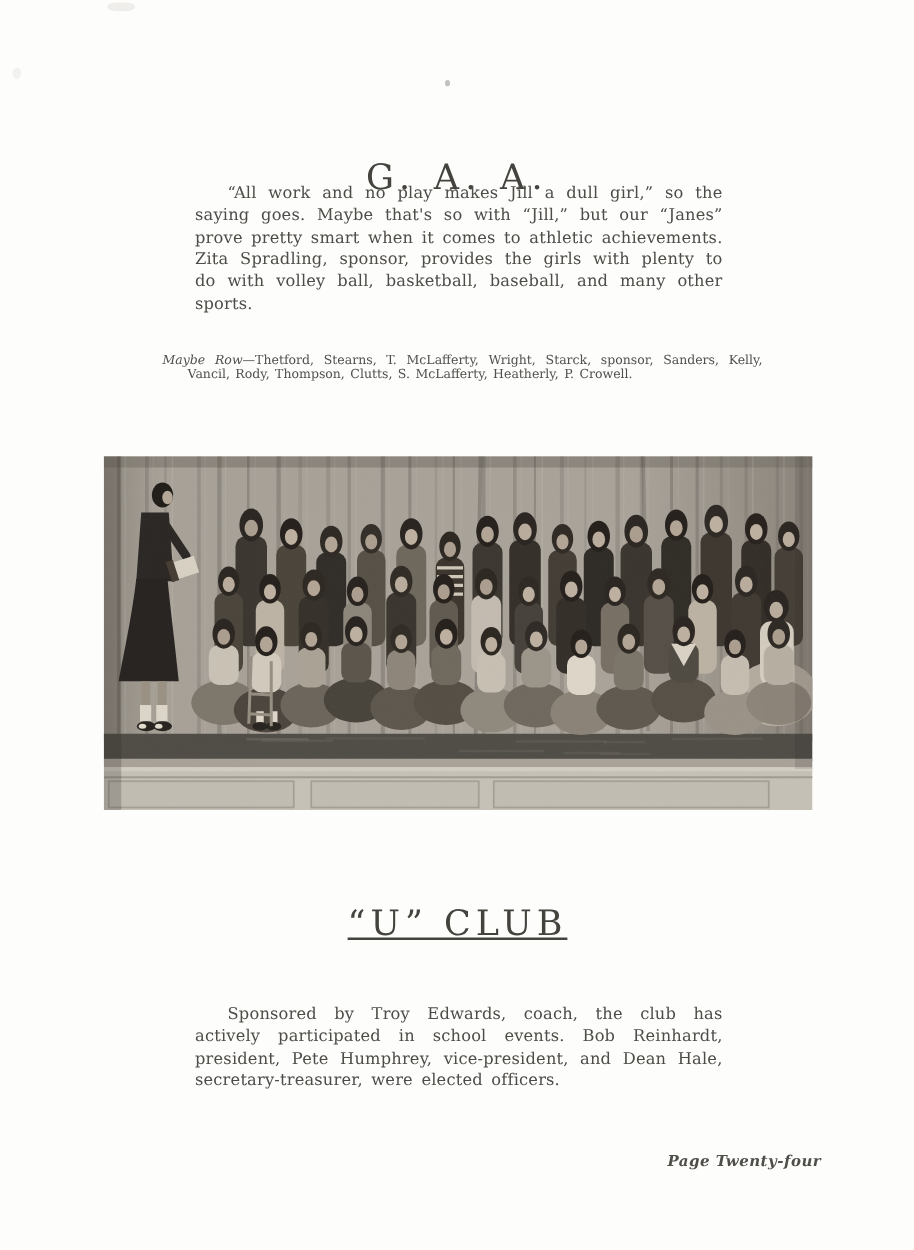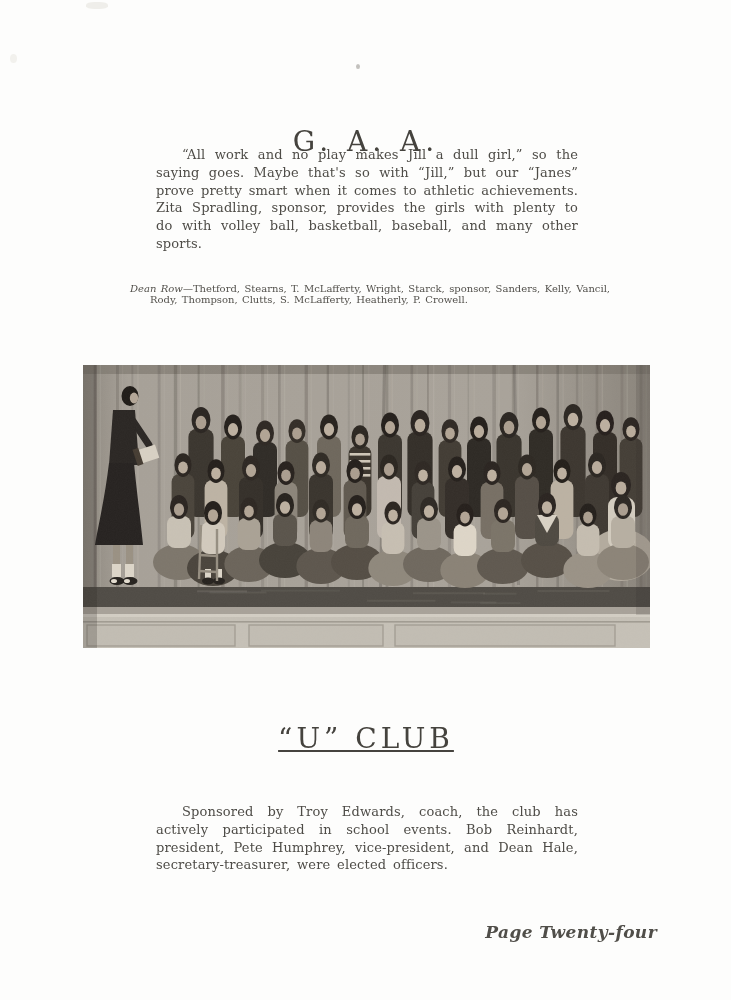--- a/index.html
+++ b/index.html
@@ -64,39 +64,39 @@
   figure.photo{
     position:absolute;left:83px;top:365px;width:567px;height:283px;
     margin:0;padding:0;
   }
   figure.photo svg{display:block;}
 
   .page-footer{
     position:absolute;left:457px;top:922px;width:200px;
     text-align:right;
     font-style:italic;font-weight:600;
-    font-size:17px;color:#504e49;
+    font-size:12px;color:#504e49;
     letter-spacing:.4px;
   }
 </style>
 </head>
 <body>
 
 <div class="page">
 
   <span class="scan-speck speck-a"></span>
   <span class="scan-speck speck-b"></span>
   <span class="scan-speck speck-c"></span>
 
   <h1 id="gaa-title" class="club-title">G. A. A.</h1>
 
   <p id="gaa-para" class="body-para">“All work and no play makes Jill a dull girl,” so the saying goes. Maybe that's so with “Jill,” but our “Janes” prove pretty smart when it comes to athletic achievements. Zita Spradling, sponsor, provides the girls with plenty to do with volley ball, basketball, baseball, and many other sports.</p>
 
   <div class="caption">
-    <p class="cap-row"><span class="cap-label">Dean Row</span><span>—Thetford, Stearns, T. McLafferty, Wright, Starck, sponsor, Sanders, Kelly, Vancil, Rody, Thompson, Clutts, S. McLafferty, Heatherly, P. Crowell.</span></p>
+    <p class="cap-row"><span class="cap-label">Maybe Row</span><span>—Thetford, Stearns, T. McLafferty, Wright, Starck, sponsor, Sanders, Kelly, Vancil, Rody, Thompson, Clutts, S. McLafferty, Heatherly, P. Crowell.</span></p>
   </div>
 
   <figure class="photo">
     <svg id="photo-svg" width="567" height="283" viewBox="0 0 567 283" role="img" xmlns="http://www.w3.org/2000/svg" aria-label="Black-and-white group photograph of G.A.A. members posed in three rows on an auditorium stage in front of curtains, with the sponsor standing at far left">
       <defs>
         <filter id="grain" x="0" y="0" width="100%" height="100%">
           <feTurbulence type="fractalNoise" baseFrequency="0.9" numOctaves="2" stitchTiles="stitch" result="n"></feTurbulence>
           <feColorMatrix in="n" type="matrix" values="0 0 0 0 0.45  0 0 0 0 0.44  0 0 0 0 0.42  0 0 0 0.5 0"></feColorMatrix>
         </filter>
         <linearGradient id="curt" x1="0" y1="0" x2="1" y2="0">

